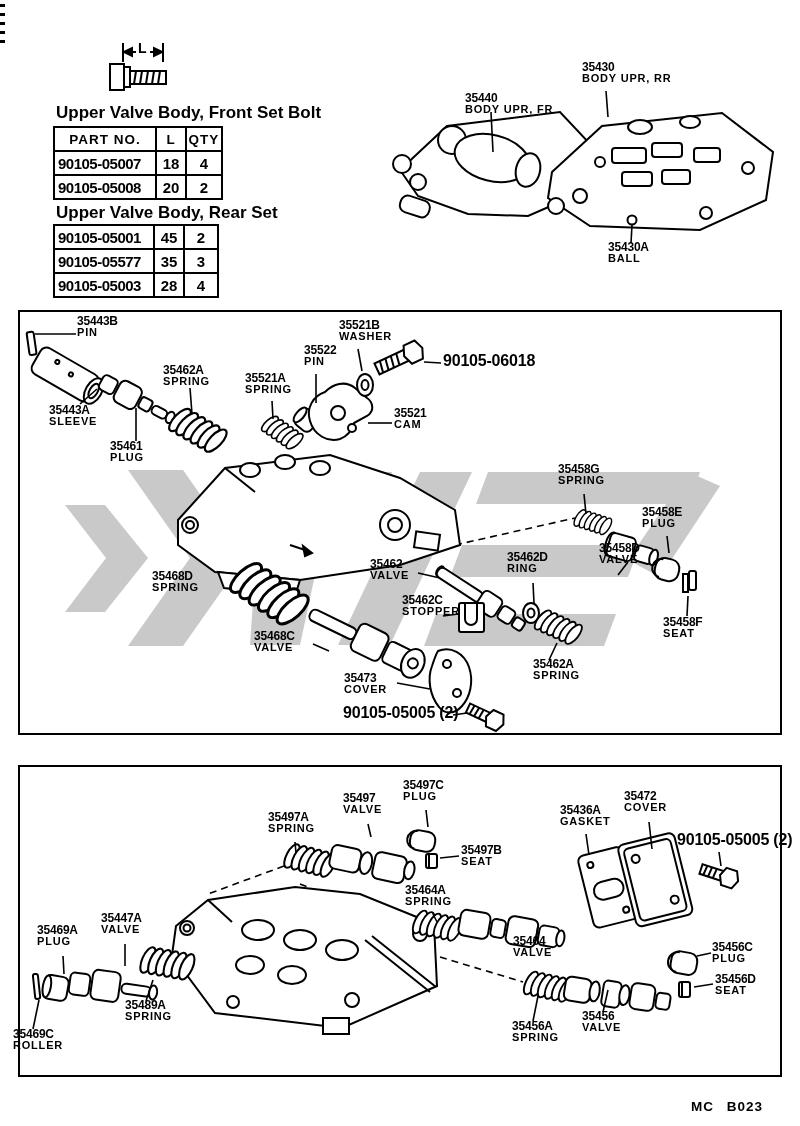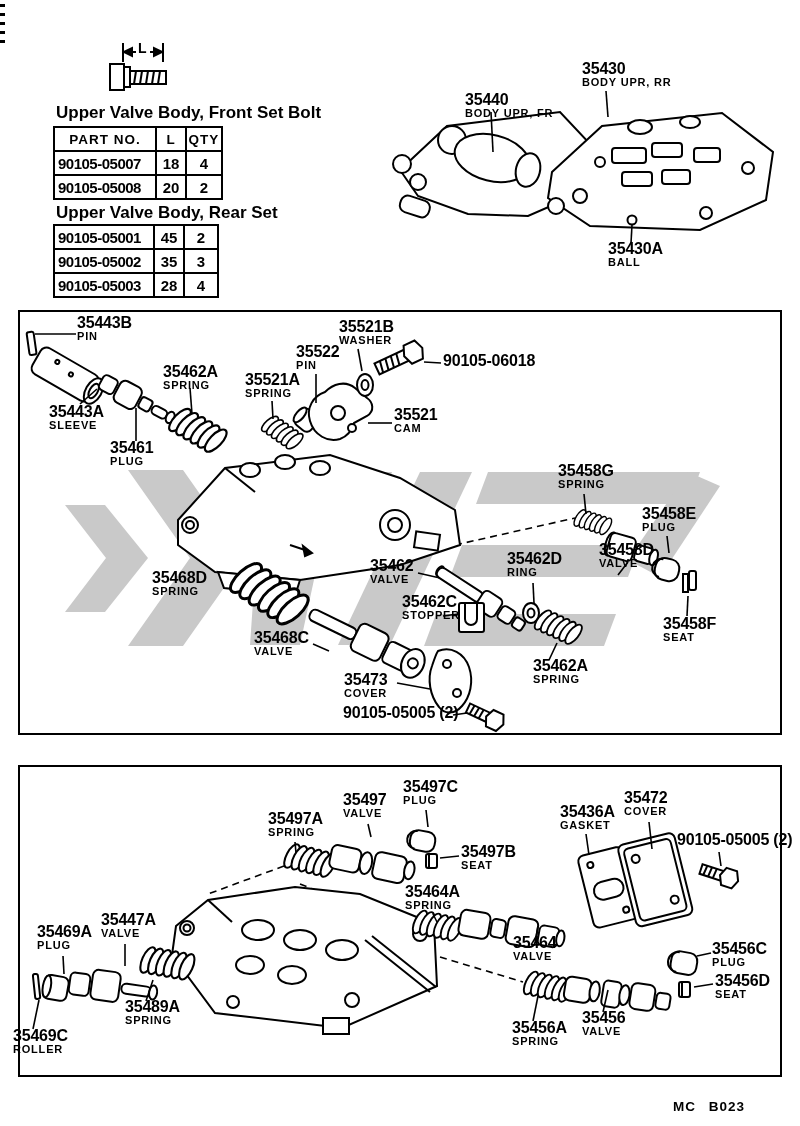--- a/index.html
+++ b/index.html
@@ -1,21 +1,21 @@
 <!DOCTYPE html>
 <html><head>
 <meta charset="utf-8">
 <style>
   html,body{margin:0;padding:0;background:#fff;}
   .page{position:relative;width:800px;height:1126px;background:#fff;overflow:hidden;
         font-family:"Liberation Sans",sans-serif;color:#000;}
   svg.art{position:absolute;left:0;top:0;}
   .box{position:absolute;border:2px solid #000;}
   .lbl{position:absolute;line-height:1.02;white-space:nowrap;}
-  .pn{display:block;font-weight:bold;font-size:16px;letter-spacing:-0.2px;}
+  .pn{display:block;font-weight:bold;font-size:12px;letter-spacing:-0.2px;}
   .sub{display:block;font-weight:bold;font-size:11px;letter-spacing:0.8px;}
   .heading{position:absolute;font-weight:bold;font-size:17px;white-space:nowrap;}
   .ptable{position:absolute;border-collapse:collapse;table-layout:fixed;background:#fff;}
   .ptable td{border:2px solid #000;font-weight:bold;font-size:15px;height:22px;
              padding:0 0;text-align:center;overflow:hidden;}
   .ptable td.c1{text-align:left;padding-left:3px;letter-spacing:-0.5px;border-radius:12px;}
   .ptable td.hdr{letter-spacing:1px;font-size:13.5px;}
   .dim{position:absolute;font-weight:bold;font-size:14px;}
   .footer{position:absolute;font-weight:bold;font-size:13.5px;letter-spacing:1px;word-spacing:8px;}
 </style>
@@ -409,21 +409,21 @@
         <col style="width:30px">
         <col style="width:34px">
       </colgroup>
     <tbody>
         <tr>
       <td class="c1">90105-05001</td>
       <td>45</td>
       <td>2</td>
     </tr>
     <tr>
-      <td class="c1">90105-05002</td>
+      <td class="c1">90105-05577</td>
       <td>35</td>
       <td>3</td>
     </tr>
     <tr>
       <td class="c1">90105-05003</td>
       <td>28</td>
       <td>4</td>
     </tr>
   </tbody>
     </table>
@@ -454,21 +454,21 @@
     <b class="sub">PLUG</b>
   </div>
   <div class="lbl" style="left:163px;top:364px">
     <b class="pn">35462A</b>
     <b class="sub">SPRING</b>
   </div>
   <div class="lbl" style="left:245px;top:372px">
     <b class="pn">35521A</b>
     <b class="sub">SPRING</b>
   </div>
-  <div class="lbl" style="left:296px;top:344px">
+  <div class="lbl" style="left:304px;top:344px">
     <b class="pn">35522</b>
     <b class="sub">PIN</b>
   </div>
   <div class="lbl" style="left:339px;top:319px">
     <b class="pn">35521B</b>
     <b class="sub">WASHER</b>
   </div>
   <div class="lbl" style="left:443px;top:353px">
     <b class="pn" style="font-size:16px">90105-06018</b>
   </div>
@@ -585,14 +585,14 @@
   </div>
   <div class="lbl" style="left:582px;top:1010px">
     <b class="pn">35456</b>
     <b class="sub">VALVE</b>
   </div>
   <div class="lbl" style="left:13px;top:1028px">
     <b class="pn">35469C</b>
     <b class="sub">ROLLER</b>
   </div>
 
-  <div class="footer" style="left:673px;top:1099px">MC B023</div>
+  <div class="footer" style="left:691px;top:1099px">MC B023</div>
 </div>
 
 </body></html>

